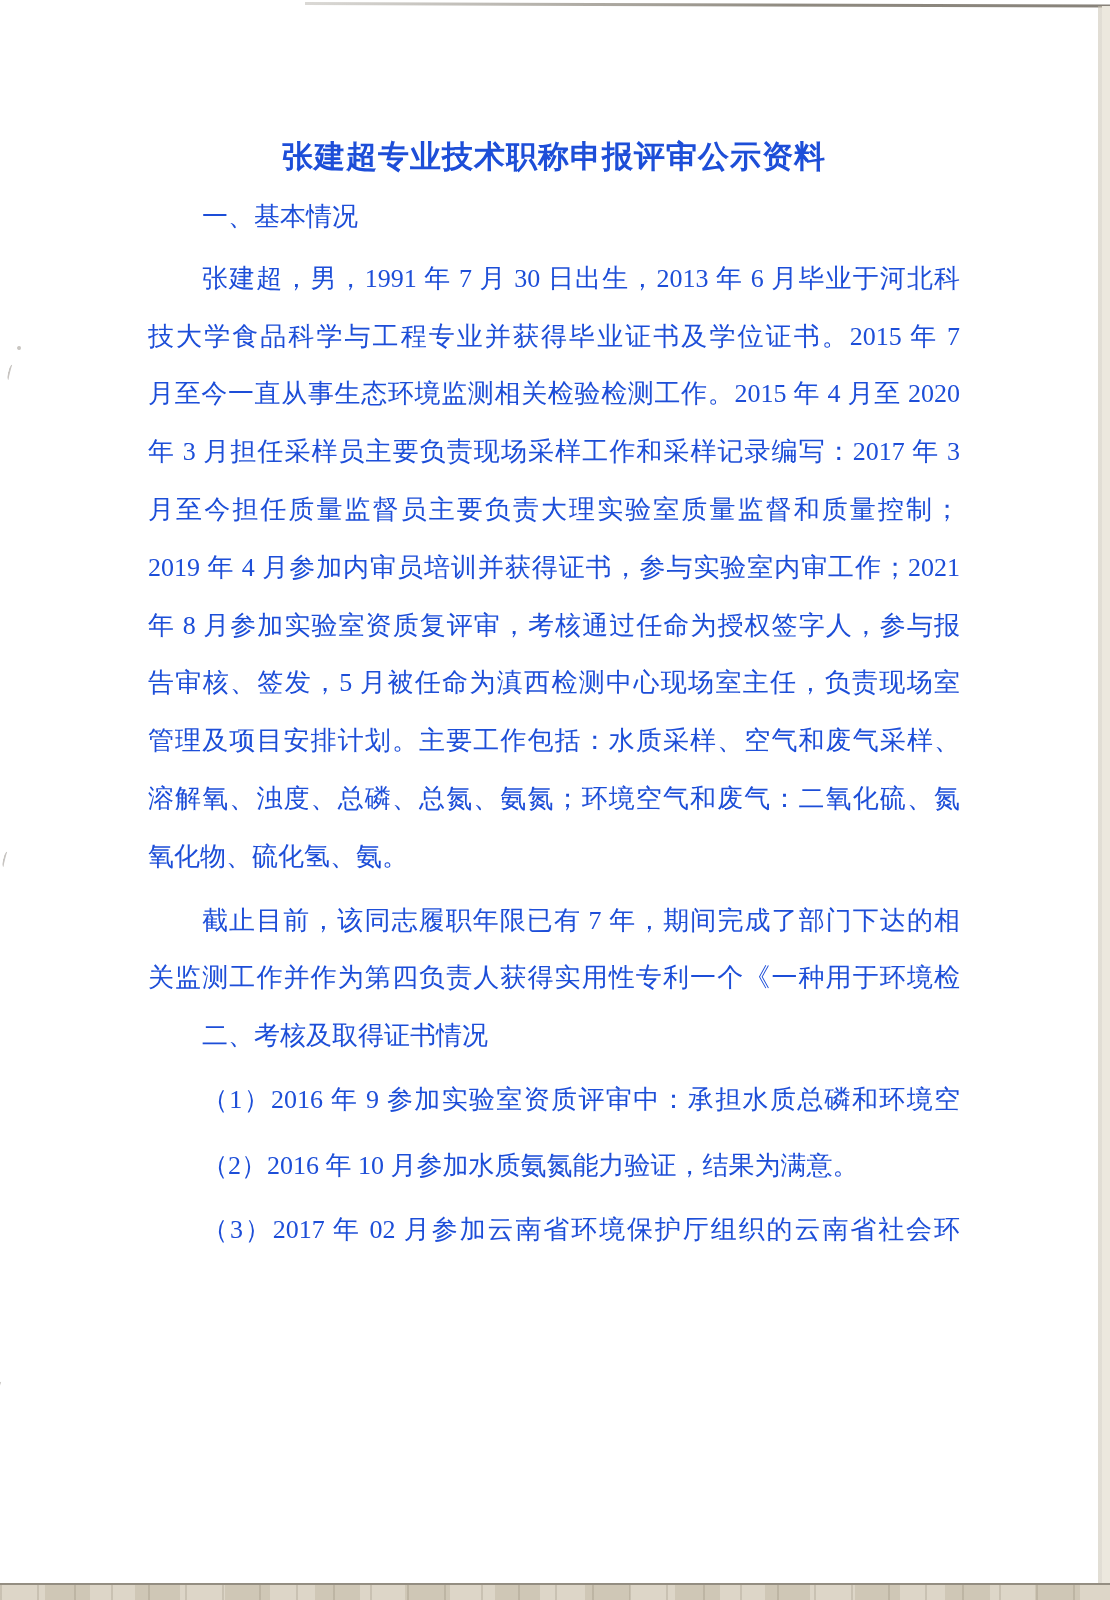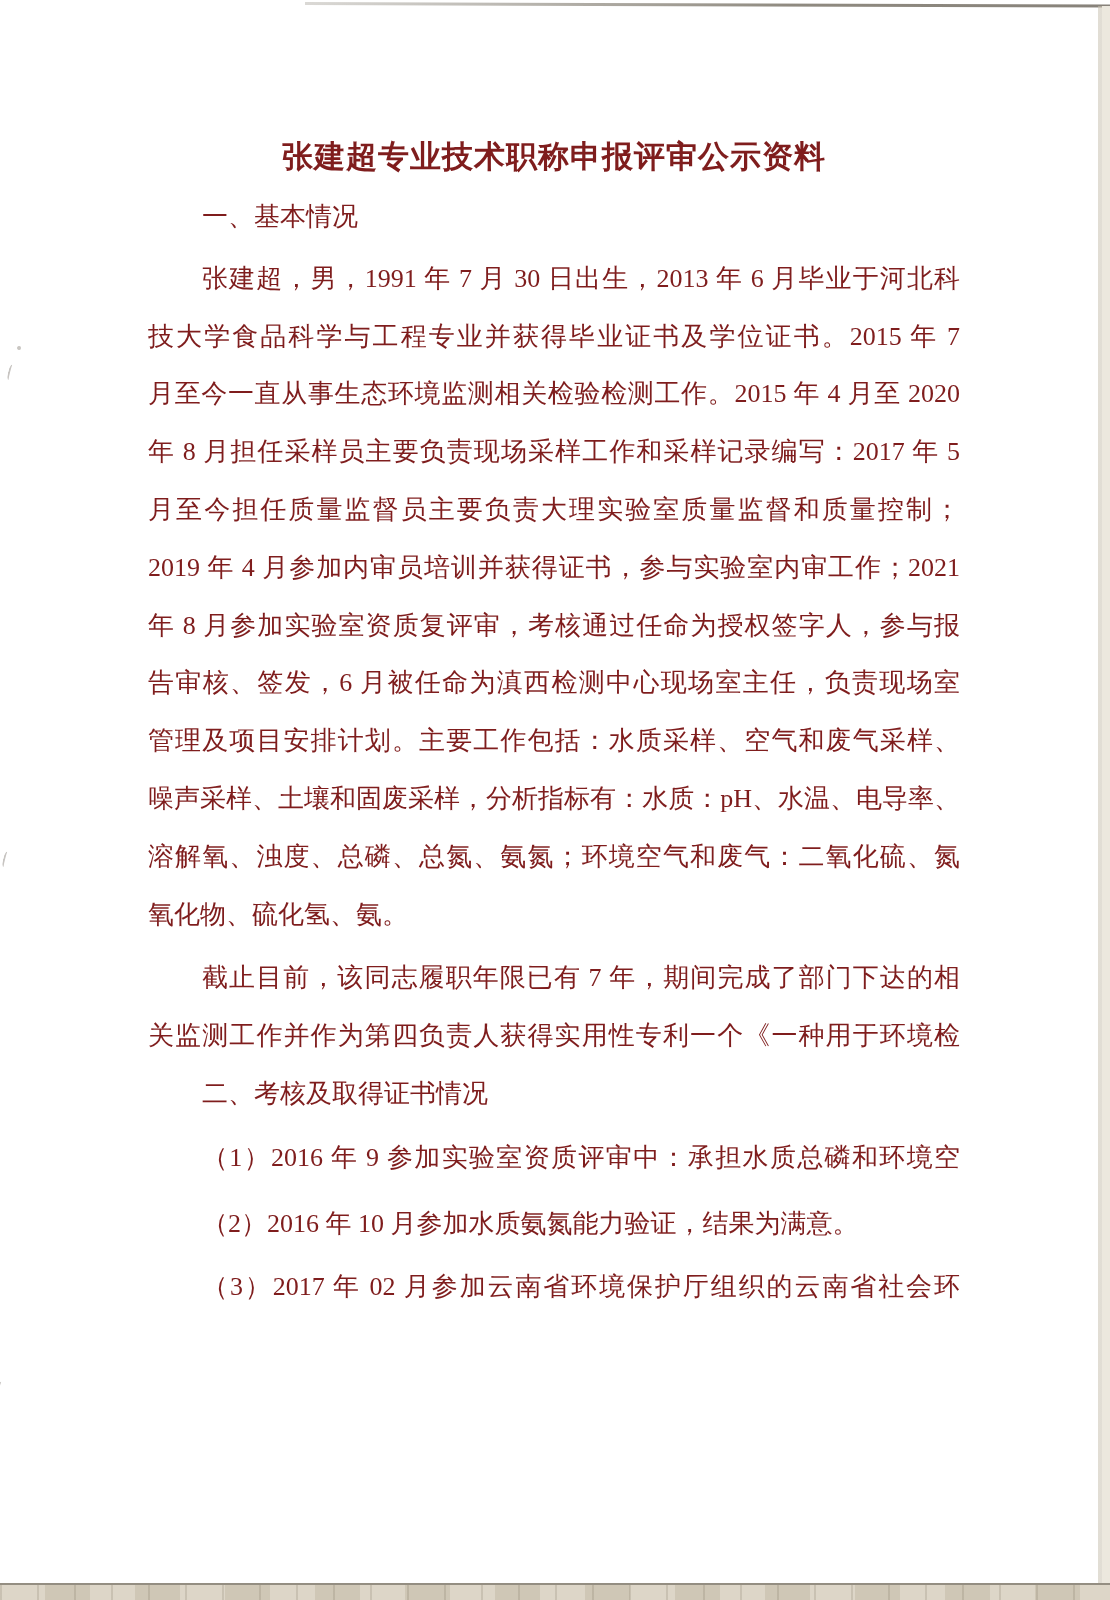--- a/index.html
+++ b/index.html
@@ -2,21 +2,21 @@
 <html><head>
 <meta charset="utf-8">
 <style>
   html,body{margin:0;padding:0;background:#ffffff;}
   .page{
     position:relative;
     width:1110px;height:1600px;
     background:#ffffff;
     overflow:hidden;
     font-family:"Liberation Serif","DejaVu Serif",serif;
-    color:#7f1d1d;
+    color:#1d4ed8;
   }
   
   .scan-top{
     position:absolute;top:2px;left:305px;width:810px;height:3px;
     background:linear-gradient(to right,rgba(150,145,135,.35),#8f8a80 60%,#87827a);
     transform:rotate(0.18deg);transform-origin:left center;
   }
   .scan-right{
     position:absolute;top:6px;right:0;width:12px;height:1594px;
     background:linear-gradient(to right,rgba(201,194,178,.55) 0 4px,#ece8de 4px 100%);
@@ -65,27 +65,26 @@
   <span class="artifact a3"></span>
   <span class="artifact a4"></span>
 
   <div class="doc">
     <div class="title">张建超专业技术职称申报评审公示资料</div>
 
     <div class="ln indent">一、基本情况</div>
     <div class="ln indent fill mt4">张建超，男，1991 年 7 月 30 日出生，2013 年 6 月毕业于河北科</div>
     <div class="ln fill">技大学食品科学与工程专业并获得毕业证书及学位证书。2015 年 7</div>
     <div class="ln fill">月至今一直从事生态环境监测相关检验检测工作。2015 年 4 月至 2020</div>
-    <div class="ln fill">年 8 月担任采样员主要负责现场采样工作和采样记录编写：2017 年 5</div>
+    <div class="ln fill">年 3 月担任采样员主要负责现场采样工作和采样记录编写：2017 年 3</div>
     <div class="ln fill">月至今担任质量监督员主要负责大理实验室质量监督和质量控制；</div>
     <div class="ln fill">2019 年 4 月参加内审员培训并获得证书，参与实验室内审工作；2021</div>
     <div class="ln fill">年 8 月参加实验室资质复评审，考核通过任命为授权签字人，参与报</div>
-    <div class="ln fill">告审核、签发，6 月被任命为滇西检测中心现场室主任，负责现场室</div>
+    <div class="ln fill">告审核、签发，5 月被任命为滇西检测中心现场室主任，负责现场室</div>
     <div class="ln fill">管理及项目安排计划。主要工作包括：水质采样、空气和废气采样、</div>
-    <div class="ln fill">噪声采样、土壤和固废采样，分析指标有：水质：pH、水温、电导率、</div>
     <div class="ln fill">溶解氧、浊度、总磷、总氮、氨氮；环境空气和废气：二氧化硫、氮</div>
     <div class="ln">氧化物、硫化氢、氨。</div>
     <div class="ln indent fill mt6">截止目前，该同志履职年限已有 7 年，期间完成了部门下达的相</div>
     <div class="ln fill">关监测工作并作为第四负责人获得实用性专利一个《一种用于环境检</div>
     <div class="ln indent">二、考核及取得证书情况</div>
     <div class="ln indent fill mt6">（1）2016 年 9 参加实验室资质评审中：承担水质总磷和环境空</div>
     <div class="ln indent mt8">（2）2016 年 10 月参加水质氨氮能力验证，结果为满意。</div>
     <div class="ln indent fill mt6">（3）2017 年 02 月参加云南省环境保护厅组织的云南省社会环</div>
   </div>
 

